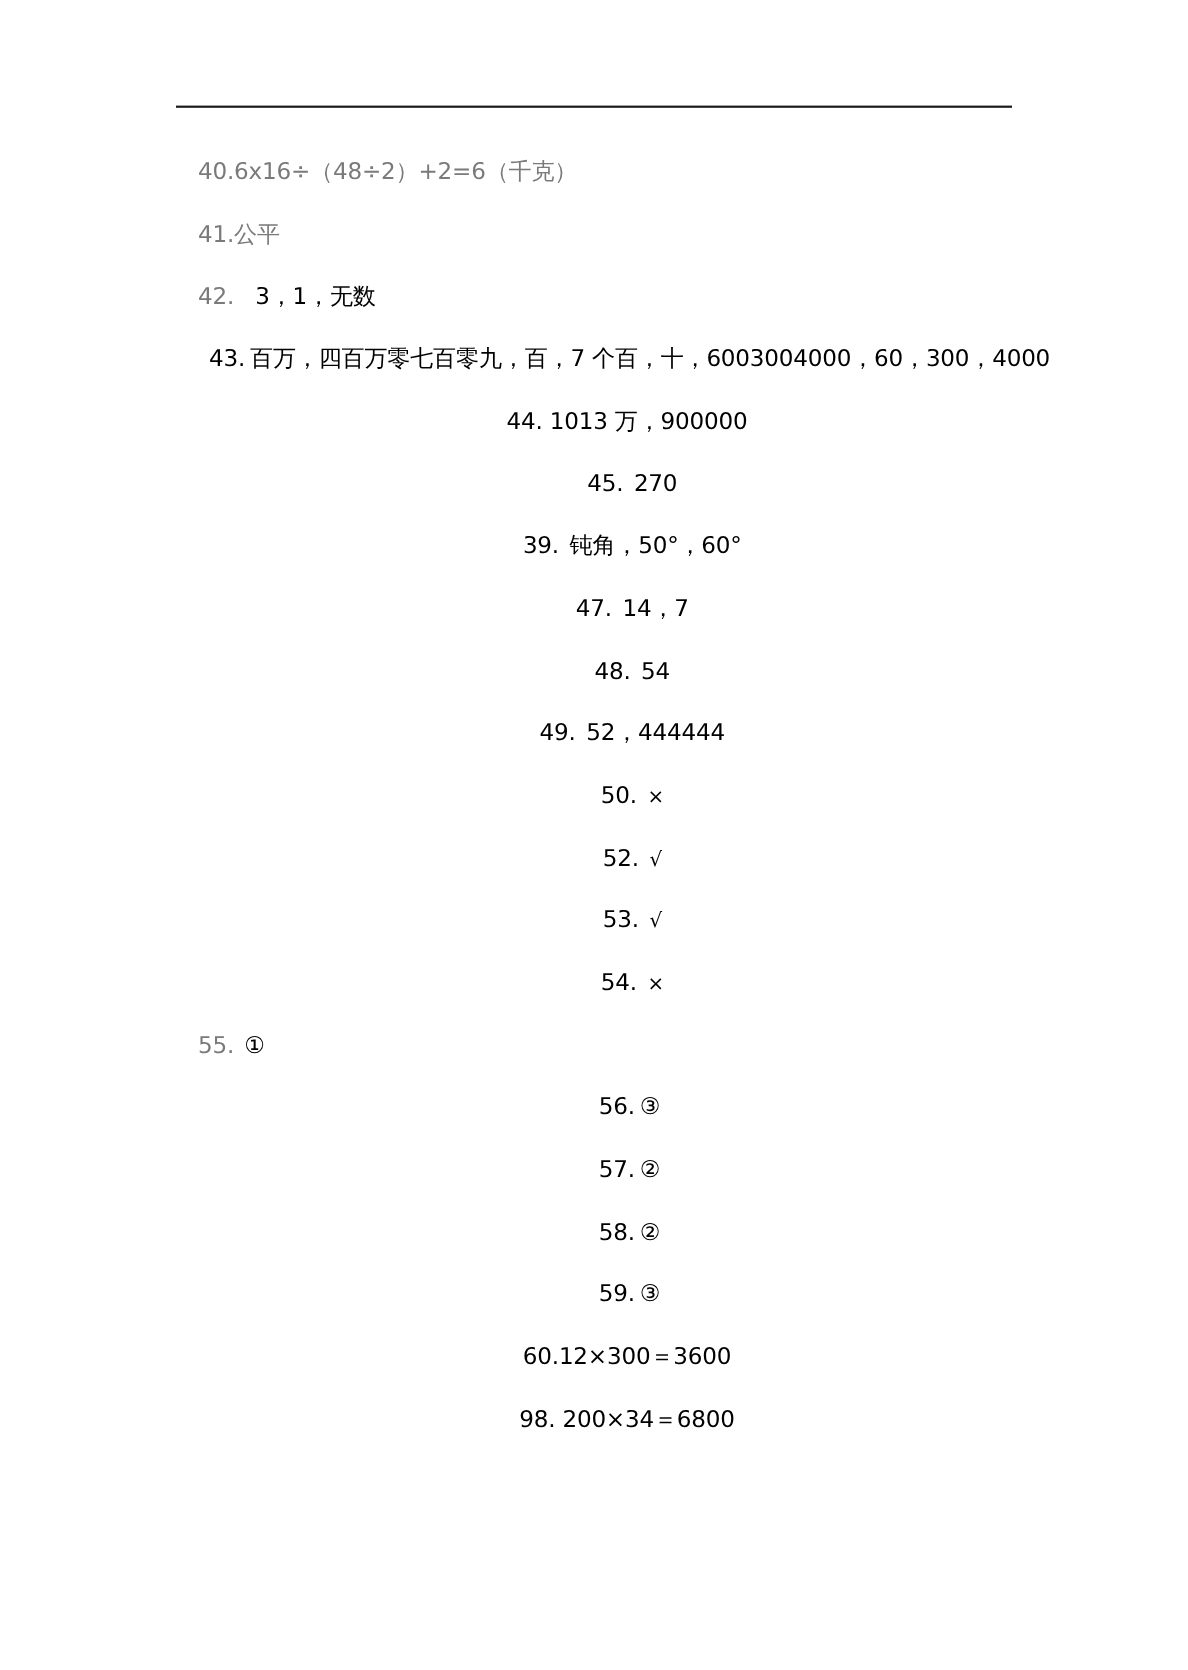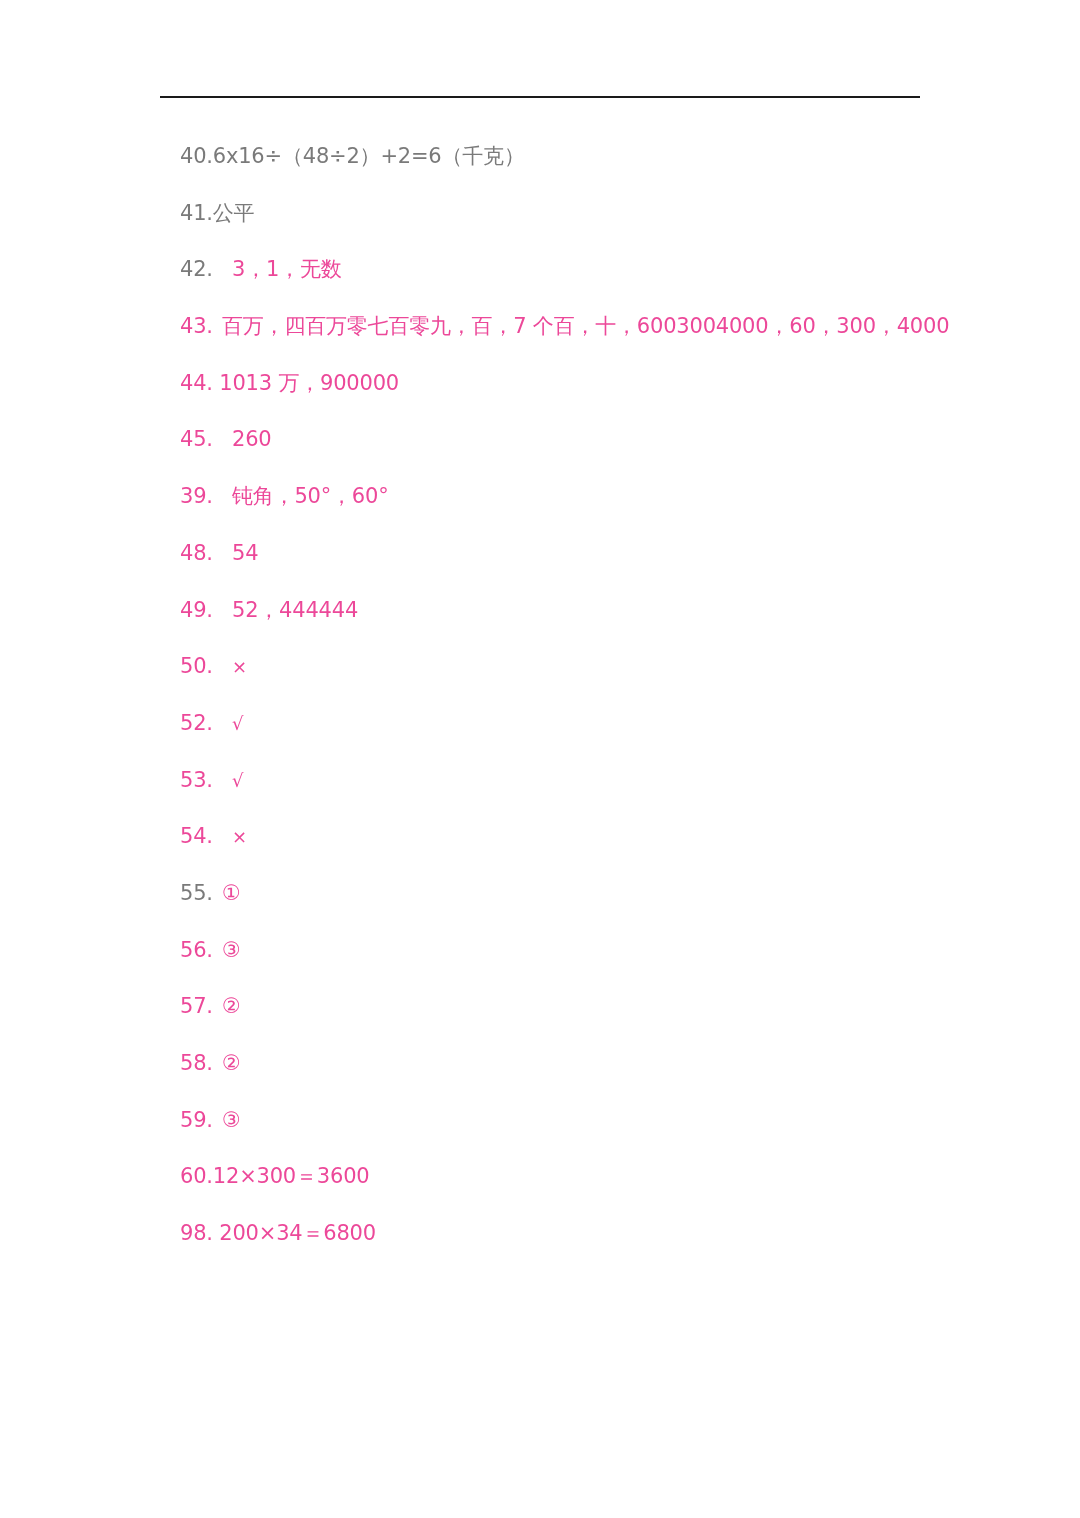--- a/index.html
+++ b/index.html
@@ -42,21 +42,21 @@
     .answer-line .num.spaced {
       width: 52px;
     }
     .answer-line .num.tight {
       width: 42px;
     }
     .answer-line .num.flush {
       width: auto;
     }
     .grey { color: #7a7a7a; }
-    .dark { color: #ec4899; }
+    .dark { color: #000000; text-align: center; }
     .sym-mark {
       font-size: 18px;
     }
   </style>
 </head>
 <body>
 
 <div class="header-rule"></div>
 
 <div class="answers">
@@ -75,27 +75,30 @@
 
   <div class="answer-line dark">
     <span class="num tight">43.</span><span>百万，四百万零七百零九，百，7 个百，十，6003004000，60，300，4000</span>
   </div>
 
   <div class="answer-line dark">
     <span class="num flush">44.</span> <span>1013 万，900000</span>
   </div>
 
   <div class="answer-line dark">
-    <span class="num spaced">45.</span><span>260</span>
+    <span class="num spaced">45.</span><span>270</span>
   </div>
 
   <div class="answer-line dark">
     <span class="num spaced">39.</span><span>钝角，50°，60°</span>
   </div>
 
+  <div class="answer-line dark">
+    <span class="num spaced">47.</span><span>14，7</span>
+  </div>
 
   <div class="answer-line dark">
     <span class="num spaced">48.</span><span>54</span>
   </div>
 
   <div class="answer-line dark">
     <span class="num spaced">49.</span><span>52，444444</span>
   </div>
 
   <div class="answer-line dark">

